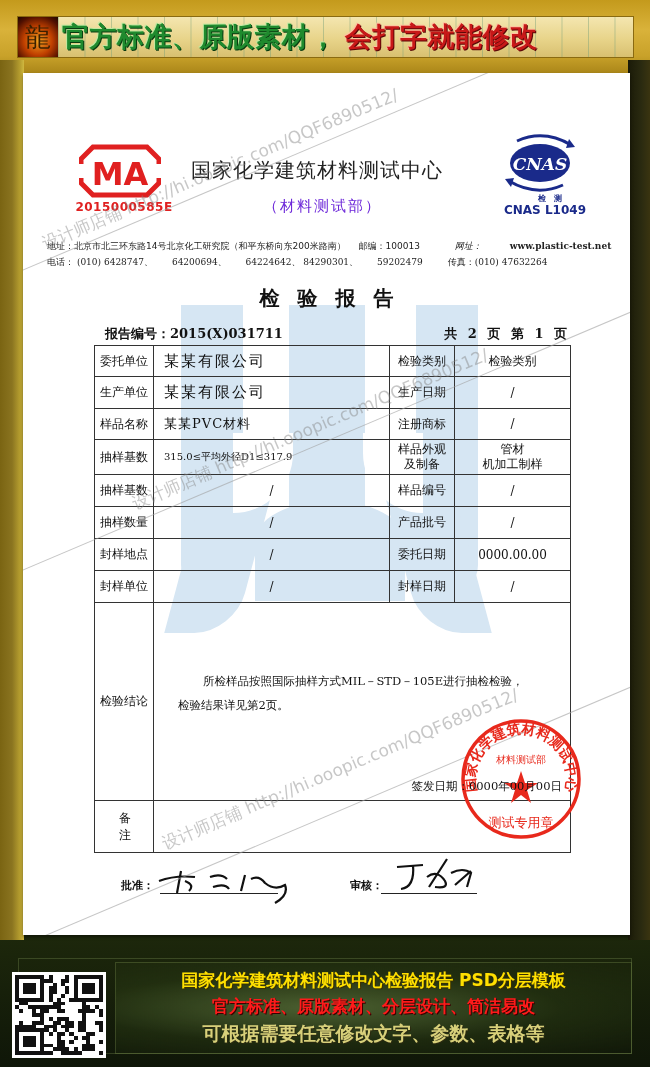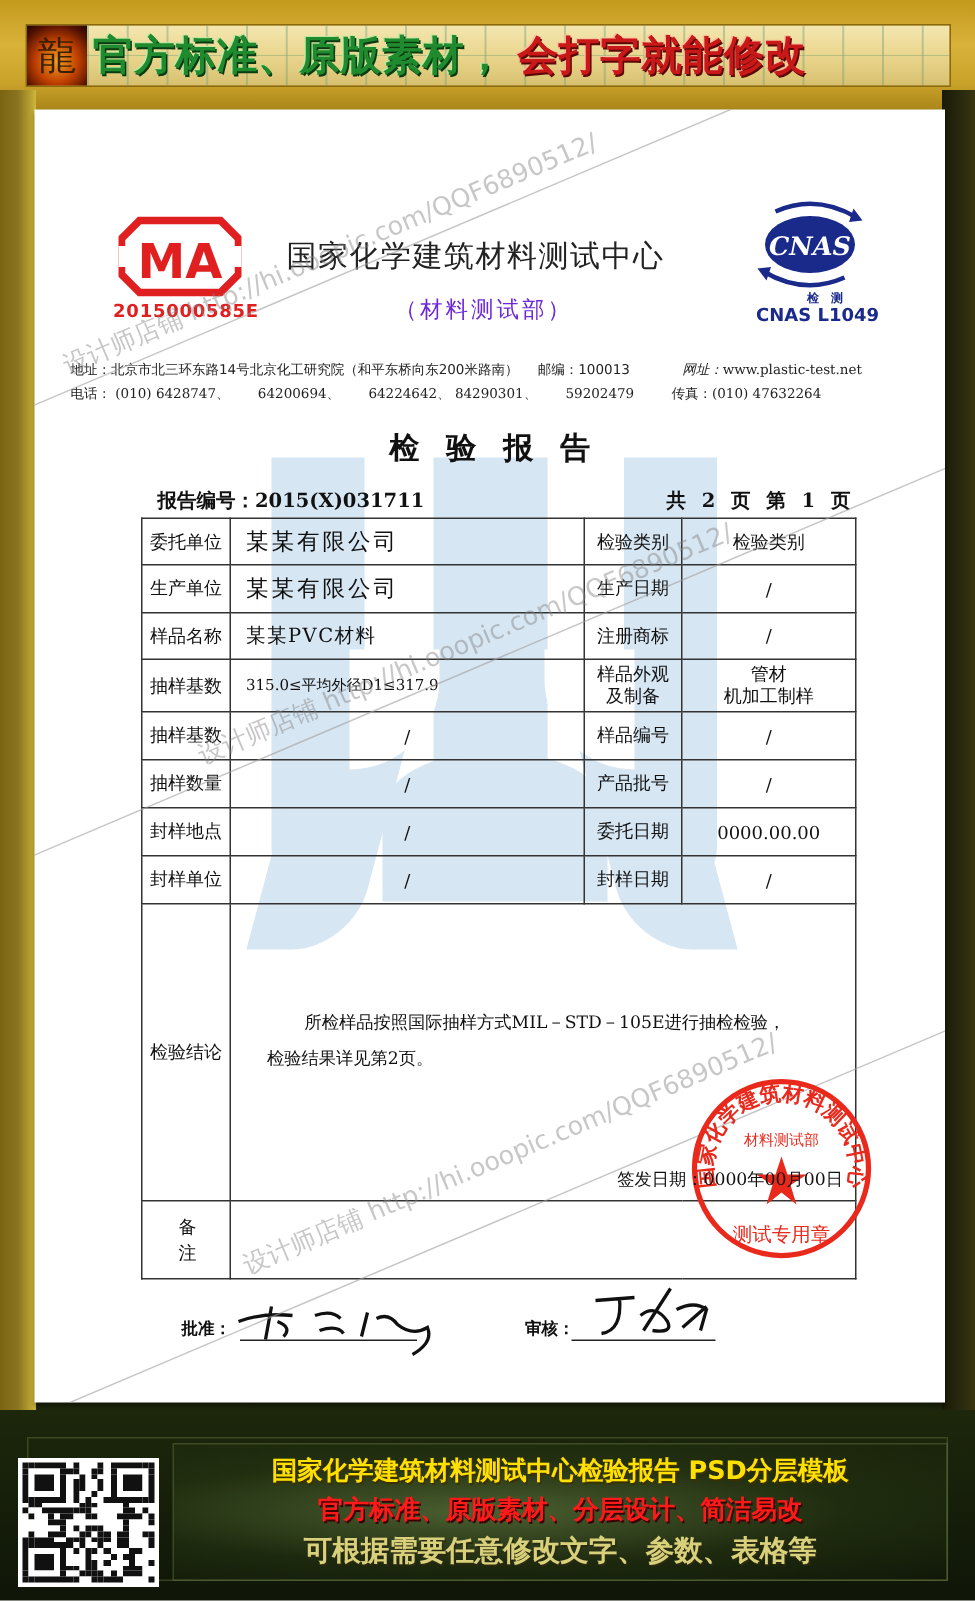--- a/index.html
+++ b/index.html
@@ -173,21 +173,21 @@
     <path d="M70 6 L76 14 L67 15 Z" fill="#1a2a8a"></path>
     <path d="M64 52 Q37 64 10 48" fill="none" stroke="#1a2a8a" stroke-width="3"></path>
     <path d="M12 54 L6 46 L15 45 Z" fill="#1a2a8a"></path>
   </svg>
   <div class="cnas-small">检测</div>
   <div class="cnas-code">CNAS  L1049</div>
 
   <div class="contact" style="top:167px;">
     <span>地址：</span><span>北京市北三环东路14号北京化工研究院（和平东桥向东200米路南）</span>
     <span style="margin-left:10px;">邮编：</span><span>100013</span>
-    <span style="margin-left:32px;font-style:italic;">网址：</span><span style="font-family:'DejaVu Serif',serif;font-weight:normal;">www.plastic-test.net</span>
+    <span style="margin-left:32px;font-style:italic;">网址：</span><span style="font-family:'DejaVu Serif',serif;font-weight:bold;margin-left:28px;">www.plastic-test.net</span>
   </div>
   <div class="contact" style="top:183px; font-family:'DejaVu Serif',serif;">
     <span>电话：</span>
     <span>(010) 6428747、</span>
     <span style="margin-left:16px;">64200694、</span>
     <span style="margin-left:16px;">64224642、</span>
     <span style="">84290301、</span>
     <span style="margin-left:16px;">59202479</span>
     <span style="margin-left:22px;">传真：</span><span>(010) 47632264</span>
   </div>

